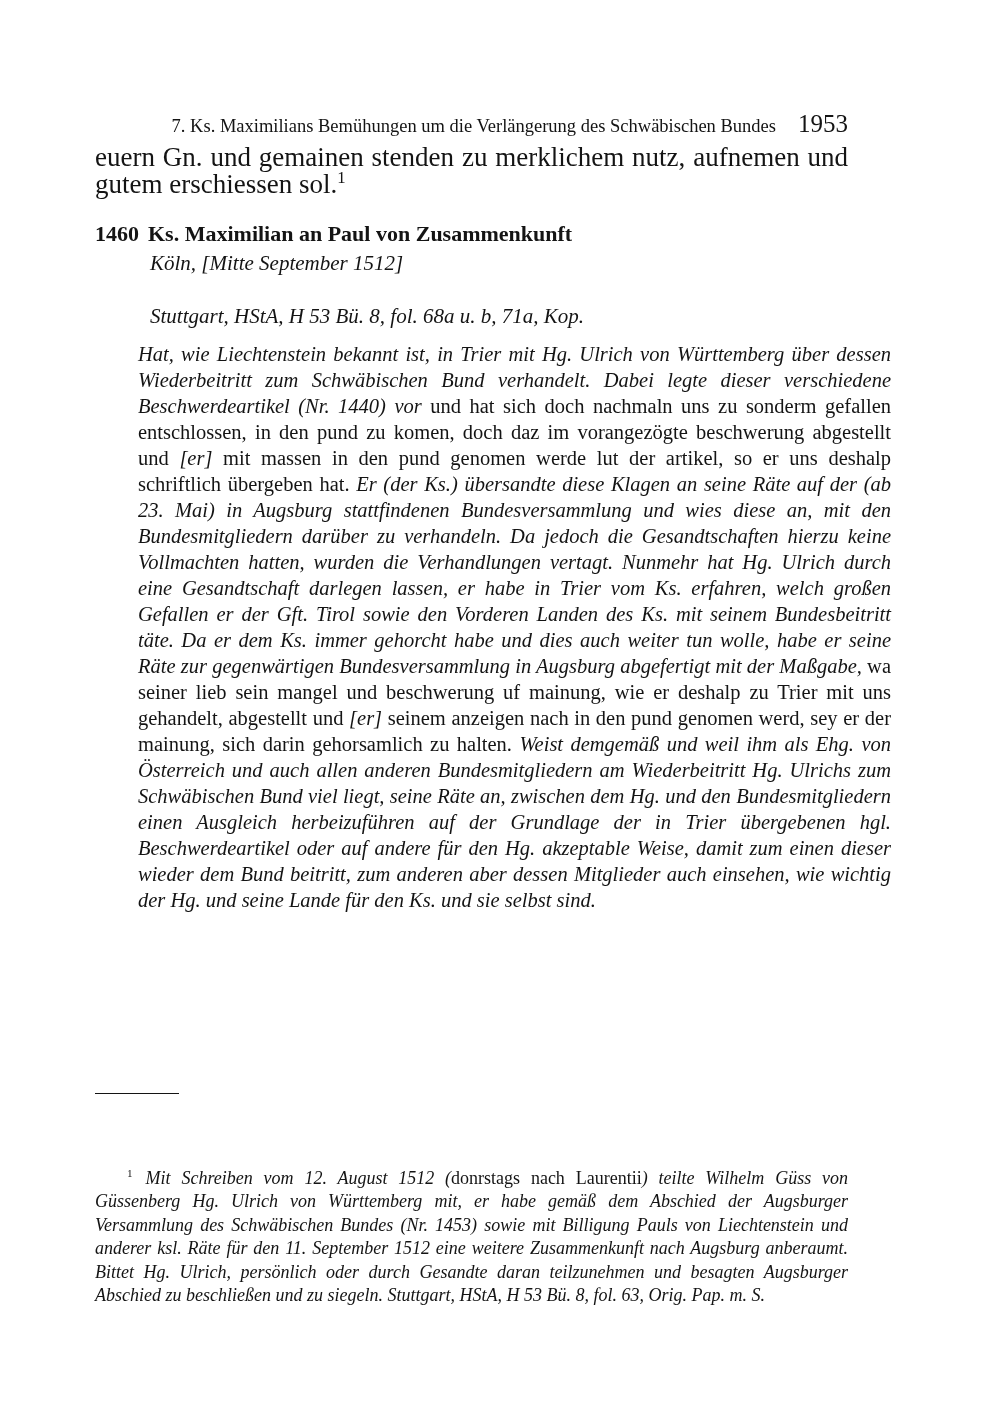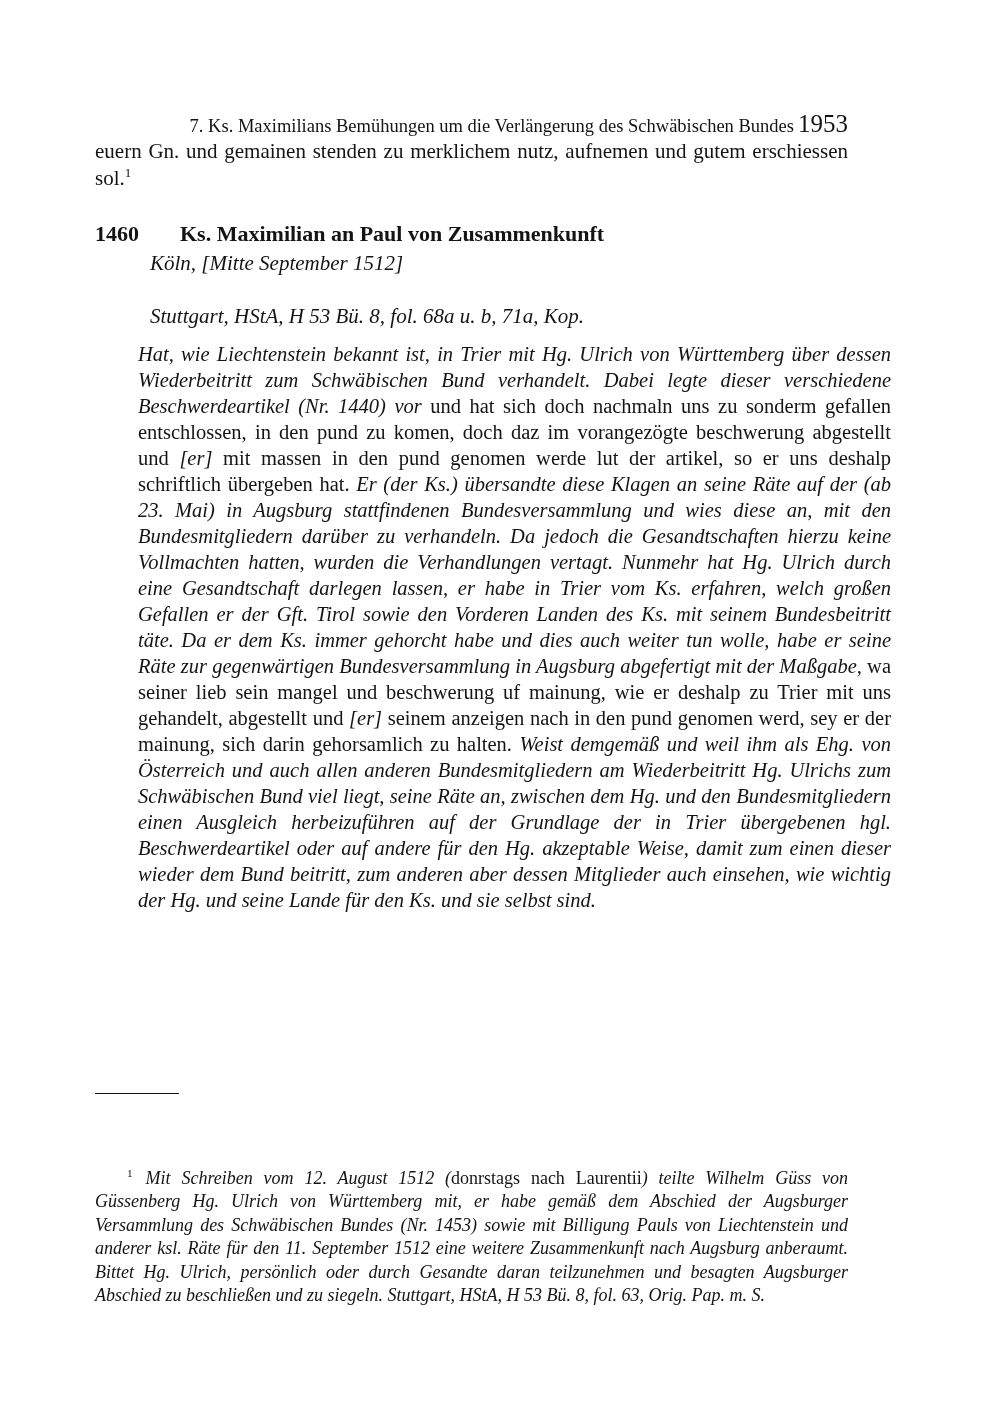--- a/index.html
+++ b/index.html
@@ -12,41 +12,40 @@
     color: #141414;
     overflow: hidden;
   }
   .block { position: absolute; left: 95px; width: 753px; }
 
   .running-head {
     top: 78px;
     display: flex;
     justify-content: flex-end;
     align-items: baseline;
-    gap: 4px;
+    gap: 22px;
     white-space: nowrap;
   }
   .rh-title { font-size: 18.5px; }
   .rh-num   { font-size: 25px; margin-top: 32px; }
 
   .intro {
     top: 117px;
-    font-size: 21px;
+    font-size: 27px;
     line-height: 27px;
     text-align: justify;
   }
   sup { font-size: 0.62em; vertical-align: super; line-height: 0; }
 
   .entry-head {
     top: 221px;
     display: flex;
     font-weight: bold;
     font-size: 22px;
     line-height: 26px;
-    gap: 32px;
   }
   .entry-num { width: 53px; flex: 0 0 53px; }
 
   .dateline, .sourceline {
     left: 150px;
     width: 698px;
     font-style: italic;
     font-size: 21px;
     line-height: 25px;
   }

